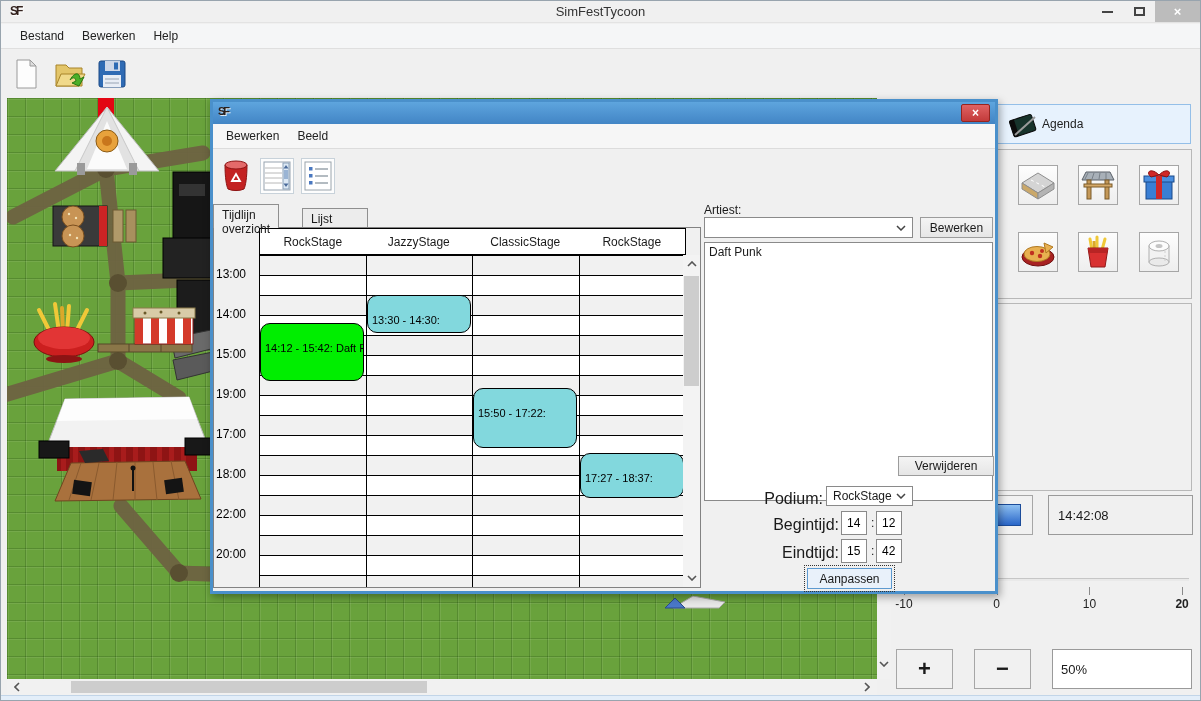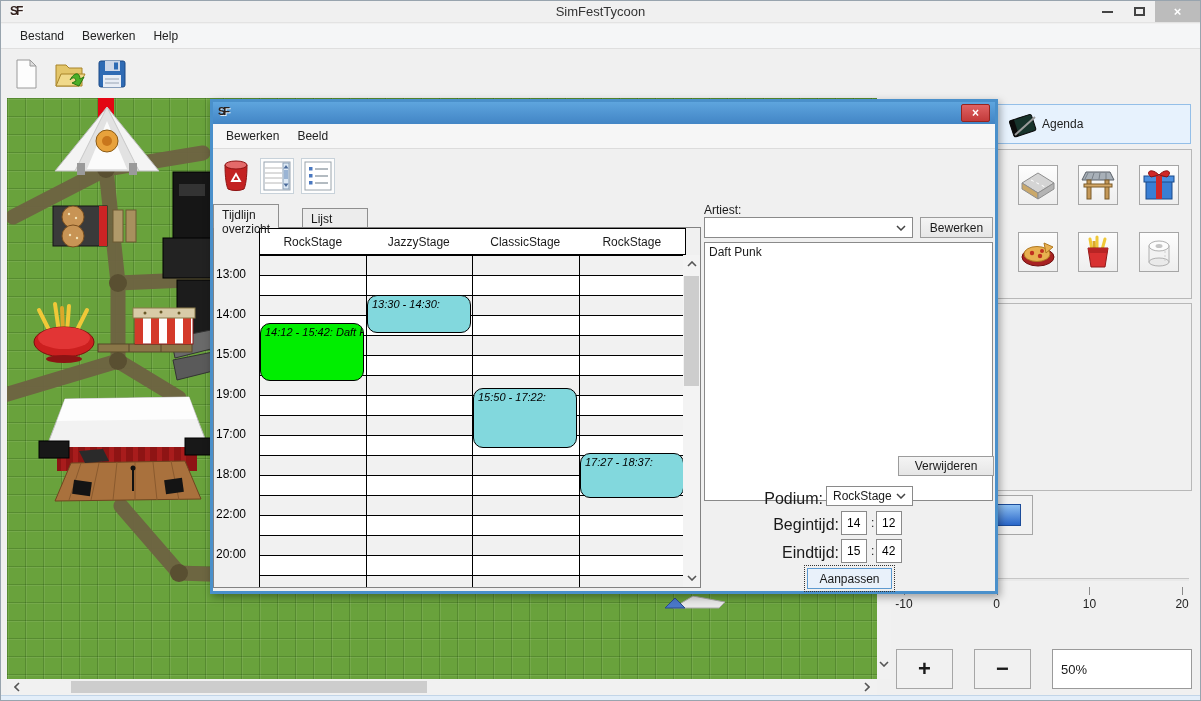--- a/index.html
+++ b/index.html
@@ -75,21 +75,21 @@
 
   .sched { position:absolute; left:0; top:125px; width:488px; height:361px; background:#f0f0f0; border:1px solid #828282; overflow:hidden; }
   .hourlab { position:absolute; left:2px; width:42px; font-size:12px; color:#000; }
   .colhead { position:absolute; top:0; height:27px; background:#fff; border:1px solid #000; border-left:none; text-align:center; padding-top:6px; font-size:12px; }
   .colhead.first { border-left:1px solid #000; }
   .gridbody { position:absolute; left:45px; top:27px; width:426px; height:332px; background:#fff; overflow:hidden; }
   .band { position:absolute; left:0; width:100%; height:20px; border-top:1px solid #000; }
   .band.gray { background:#f1f1f1; }
   .band.white { background:#ffffff; }
   .vline { position:absolute; top:0; bottom:0; width:1px; background:#000; }
-  .event { position:absolute; border:1px solid #000; border-radius:10px; font-size:11px; padding:2px 4px; overflow:hidden; white-space:nowrap; color:#000;font-style:italic; }
+  .event { position:absolute; border:1px solid #000; border-radius:10px; font-size:11px; padding:18px 4px; overflow:hidden; white-space:nowrap; color:#000; }
   .tsb { position:absolute; left:469px; top:27px; width:17px; height:333px; background:#f3f3f3; }
   .tsb .thumb { position:absolute; left:1px; top:21px; width:15px; height:110px; background:#cdcdcd; }
 
   .artist-label { position:absolute; left:491px; top:101px; font-size:12px; }
   .combo { position:absolute; background:#fff; border:1px solid #8a8a8a; display:flex; align-items:center; justify-content:space-between; padding:0 6px; font-size:12px; }
   .btn { position:absolute; background:linear-gradient(#f4f4f4,#e6e6e6); border:1px solid #9c9c9c; font-size:12px; display:flex; align-items:center; justify-content:center; }
   .listbox { position:absolute; left:491px; top:140px; width:289px; height:259px; background:#fff; border:1px solid #8a8a8a; overflow:hidden; }
   .listbox li { list-style:none; padding:2px 4px; font-size:12px; }
   .flabel { position:absolute; font-size:16px; text-align:right; }
   .tinput { position:absolute; width:26px; height:24px; border:1px solid #8a8a8a; background:#fff; font-family:"Liberation Sans",sans-serif; font-size:12px; padding-left:5px; }
@@ -315,31 +315,34 @@
             </g>
             <line x1="9" y1="25" x2="29" y2="7" stroke="#9a9a9a" stroke-width="2"></line>
           </svg></span>
       <span class="label">Agenda</span>
     </div>
     <div class="panel-box" style="left:4px; top:51px; width:297px; height:150px;" id="items-panel"></div>
     <div class="panel-box" style="left:4px; top:205px; width:297px; height:188px;"></div>
     <div class="bluebtn">
         <span class="sq"></span>
       </div>
+    <div class="clockbox">
+        <span>14:42:08</span>
+      </div>
     <div class="slider">
       <div class="groove"></div>
       <div id="ticks"></div>
     <div class="tick" style="left: 8px;"></div>
         <div class="tick-label" style="left: 8px;">-10</div>
         <div class="tick" style="left: 100.7px;"></div>
         <div class="tick-label" style="left: 100.7px;">0</div>
         <div class="tick" style="left: 193.4px;"></div>
         <div class="tick-label" style="left: 193.4px;">10</div>
         <div class="tick" style="left: 286.1px;"></div>
-        <div class="tick-label" style="left: 286.1px;">20</div>
+        <div class="tick-label" style="left: 286.1px; font-weight: bold;">20</div>
       </div>
     <div class="zoombtn" style="left:5px;">
         <span>+</span>
       </div>
     <div class="zoombtn" style="left:83px;">
         <span>−</span>
       </div>
     <div class="zoomval">
         <span>50%</span>
       </div>

